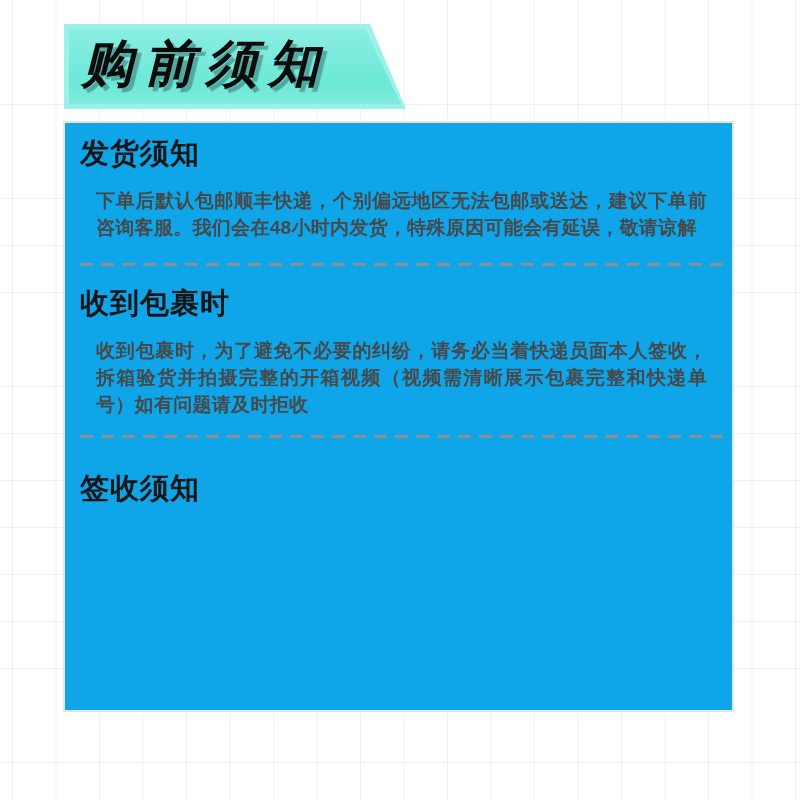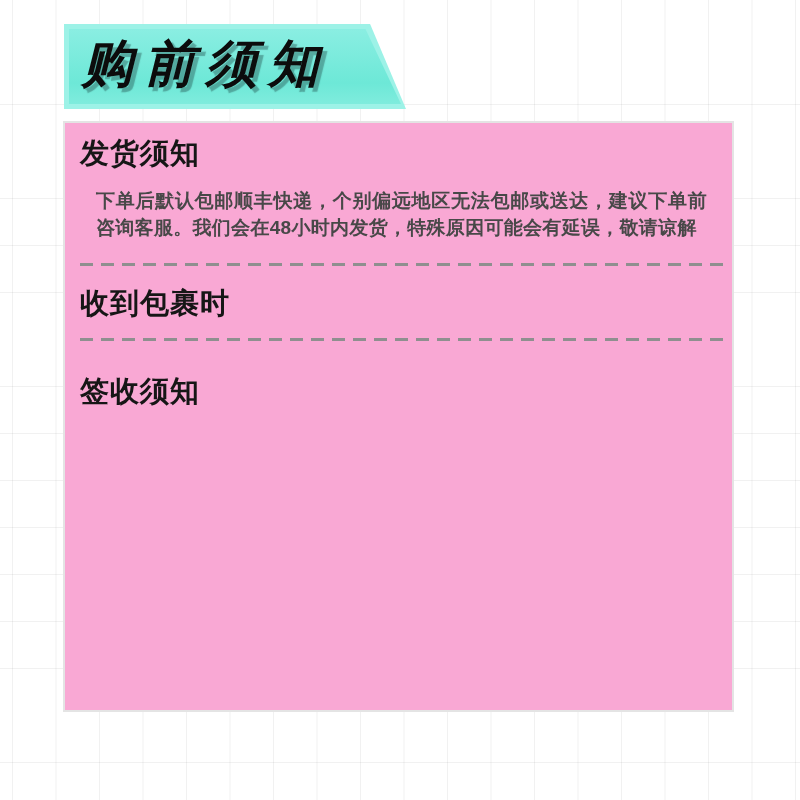--- a/index.html
+++ b/index.html
@@ -31,21 +31,21 @@
   .banner-text{
     position:absolute;left:18px;top:50%;transform:translateY(-53%);
     font-size:51px;font-weight:900;font-style:italic;
     letter-spacing:11px;color:#0c0c0c;white-space:nowrap;
     text-shadow:4px 4px 1px rgba(40,92,86,0.45);
   }
 
   
   .card{
     position:absolute;left:63px;top:121px;width:671px;height:591px;
-    box-sizing:border-box;background:#f9a8d4;
+    box-sizing:border-box;background:#0ea5e9;
     border:2px solid #e4e4e4;
     padding:13px 9px 0 15px;
     overflow:hidden;
   }
   .card h2{
     margin:0 0 7px 0;
     font-size:29px;line-height:35px;font-weight:800;
     color:#161616;letter-spacing:1px;
   }
   .card p{
@@ -75,20 +75,21 @@
 
   <section>
     <h2>发货须知</h2>
     <p>下单后默认包邮顺丰快递，个别偏远地区无法包邮或送达，建议下单前咨询客服。我们会在48小时内发货，特殊原因可能会有延误，敬请谅解</p>
   </section>
 
   <div class="divider d1"></div>
 
   <section>
     <h2>收到包裹时</h2>
+    <p>收到包裹时，为了避免不必要的纠纷，请务必当着快递员面本人签收，拆箱验货并拍摄完整的开箱视频（视频需清晰展示包裹完整和快递单号）如有问题请及时拒收</p>
   </section>
 
   <div class="divider d2"></div>
 
   <section>
     <h2>签收须知</h2>
   </section>
 
 </div>
 

